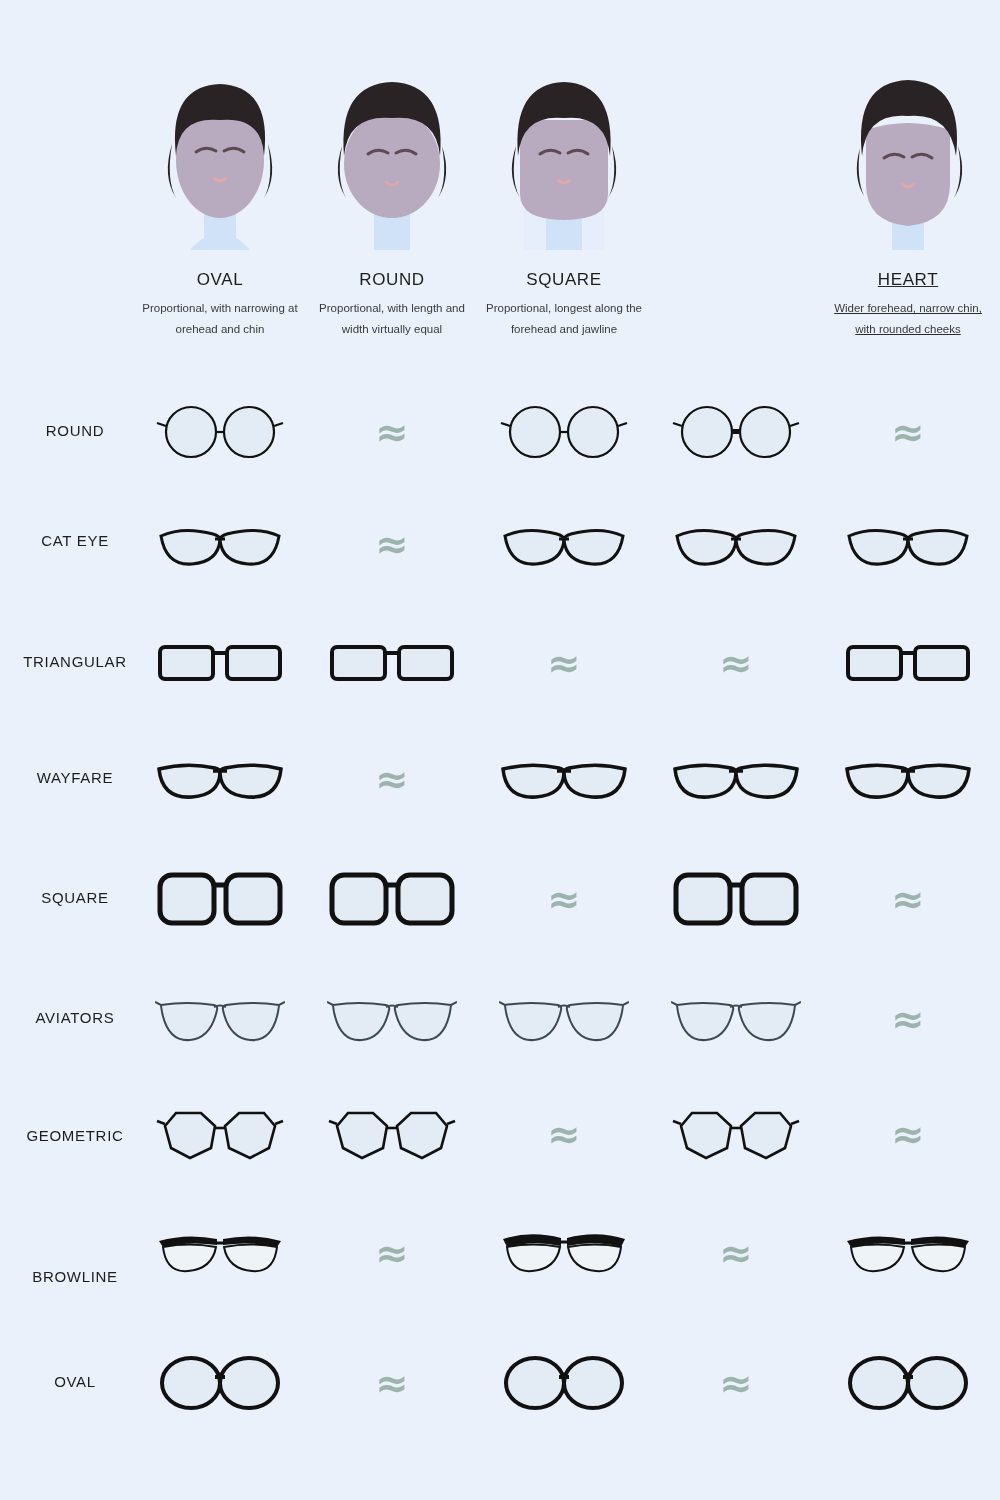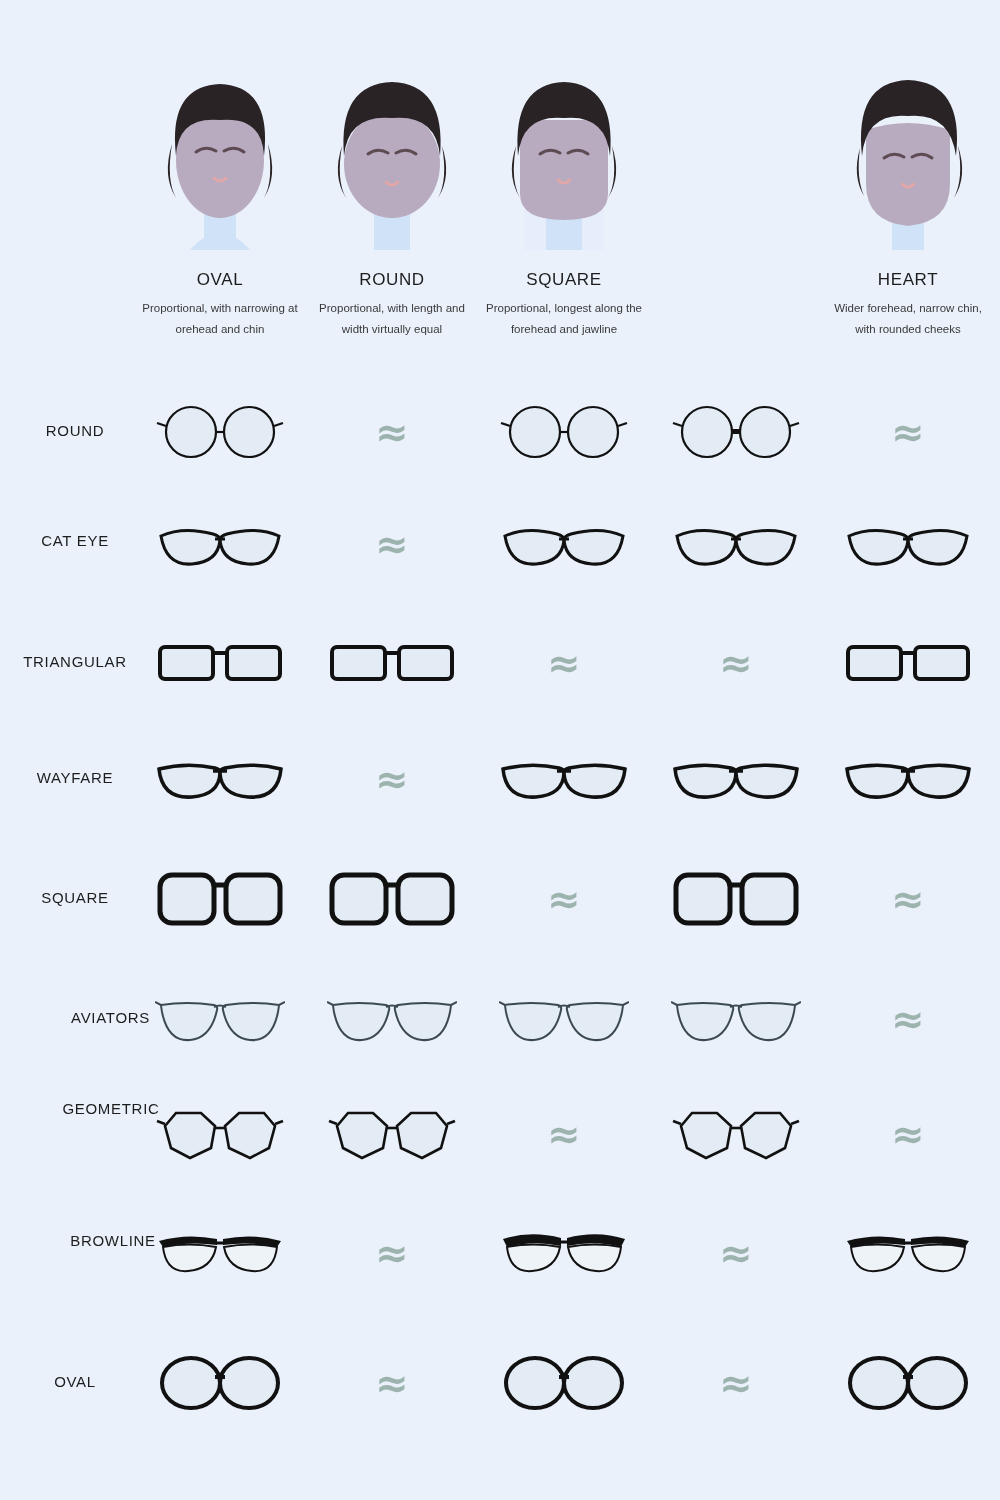--- a/index.html
+++ b/index.html
@@ -142,21 +142,21 @@
           <path d="M64 94 q10 -7 20 -1" stroke="#5d4a52" stroke-width="3" fill="none" stroke-linecap="round"></path>
           <path d="M92 93 q10 -6 20 1" stroke="#5d4a52" stroke-width="3" fill="none" stroke-linecap="round"></path>
           <path d="M82 120 q6 6 12 0" stroke="#e3a6a6" stroke-width="2.5" fill="none" stroke-linecap="round"></path>
         </svg>
       </div>
       <div class="face-name">SQUARE</div>
       <div class="face-desc">Proportional, longest along the forehead and jawline</div>
     </div>
 
 
-    <div class="face-col" style="left:820px;">
+    <div class="face-col" style="left:820px;text-decoration:underline;">
       <div class="face-wrap">
         <rect x="0" y="0" width="0" height="0">
         <svg width="176" height="190" viewBox="0 0 176 190">
           <rect x="72" y="146" width="32" height="44" fill="#cfe2f7"></rect>
           <path d="M46 70 q42 -14 84 0 v54 q0 38 -42 42 q-42 -4 -42 -42 z" fill="#b9abbf"></path>
           <path d="M42 96 q-8 -74 46 -76 q56 2 48 76 q-6 -44 -48 -40 q-42 -4 -46 40 z" fill="#2a2326"></path>
           <path d="M40 88 q-4 30 4 48 q-12 -20 -4 -48 z" fill="#2a2326"></path>
           <path d="M138 86 q6 32 -4 52 q14 -22 4 -52 z" fill="#2a2326"></path>
           <path d="M64 98 q10 -7 20 -1" stroke="#5d4a52" stroke-width="3" fill="none" stroke-linecap="round"></path>
           <path d="M92 97 q10 -6 20 1" stroke="#5d4a52" stroke-width="3" fill="none" stroke-linecap="round"></path>
@@ -166,23 +166,23 @@
       <div class="face-name">HEART</div>
       <div class="face-desc">Wider forehead, narrow chin, with rounded cheeks</div>
     </div>
   </div>
 
   <div class="row-label" style="top:422px;">ROUND</div>
   <div class="row-label" style="top:532px;">CAT EYE</div>
   <div class="row-label" style="top:653px;">TRIANGULAR</div>
   <div class="row-label" style="top:769px;text-align:center;">WAYFARE</div>
   <div class="row-label" style="top:889px;">SQUARE</div>
-  <div class="row-label" style="top:1009px;text-align:right;">AVIATORS</div>
-  <div class="row-label" style="top:1100px;margin-left:36px;">GEOMETRIC</div>
-  <div class="row-label" style="top:1232px;margin-left:38px;">BROWLINE</div>
+  <div class="row-label" style="top:1009px;">AVIATORS</div>
+  <div class="row-label" style="top:1127px;">GEOMETRIC</div>
+  <div class="row-label" style="top:1268px;">BROWLINE</div>
   <div class="row-label" style="top:1373px;">OVAL</div>
 
   <div class="cell" style="left:132px; top:384px;">
     <svg width="130" height="60" viewBox="0 0 130 60">
       <circle cx="36" cy="30" r="25" fill="#e3ecf5" stroke="#111" stroke-width="2.2"></circle>
       <circle cx="94" cy="30" r="25" fill="#e3ecf5" stroke="#111" stroke-width="2.2"></circle>
       <line x1="61" y1="30" x2="69" y2="30" stroke="#111" stroke-width="2.2"></line>
       <line x1="11" y1="24" x2="2" y2="21" stroke="#111" stroke-width="2.2"></line>
       <line x1="119" y1="24" x2="128" y2="21" stroke="#111" stroke-width="2.2"></line>
     </svg>

